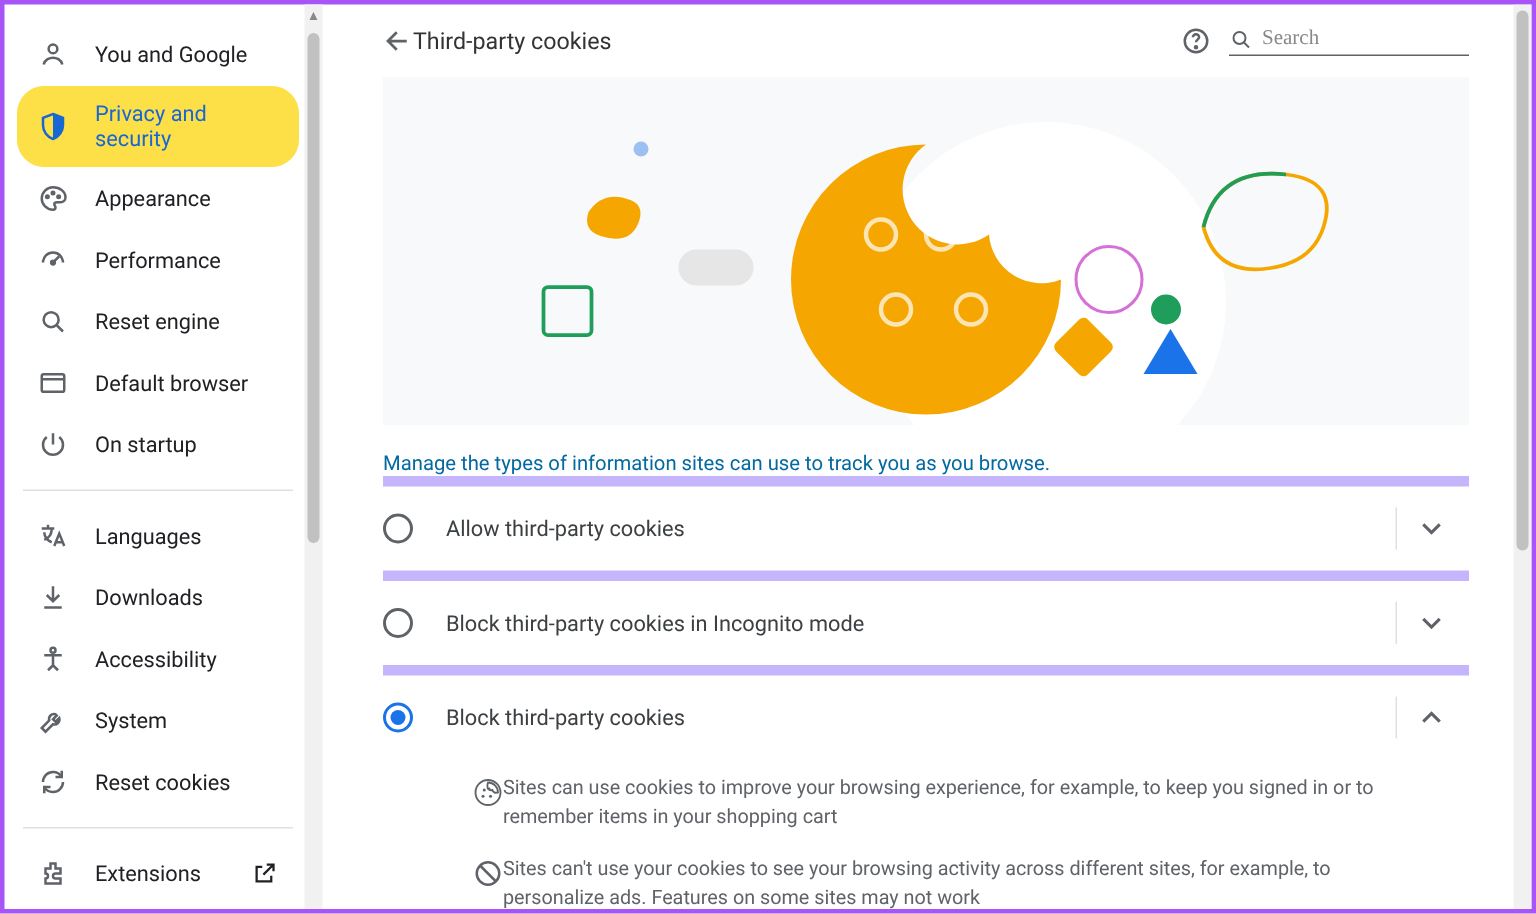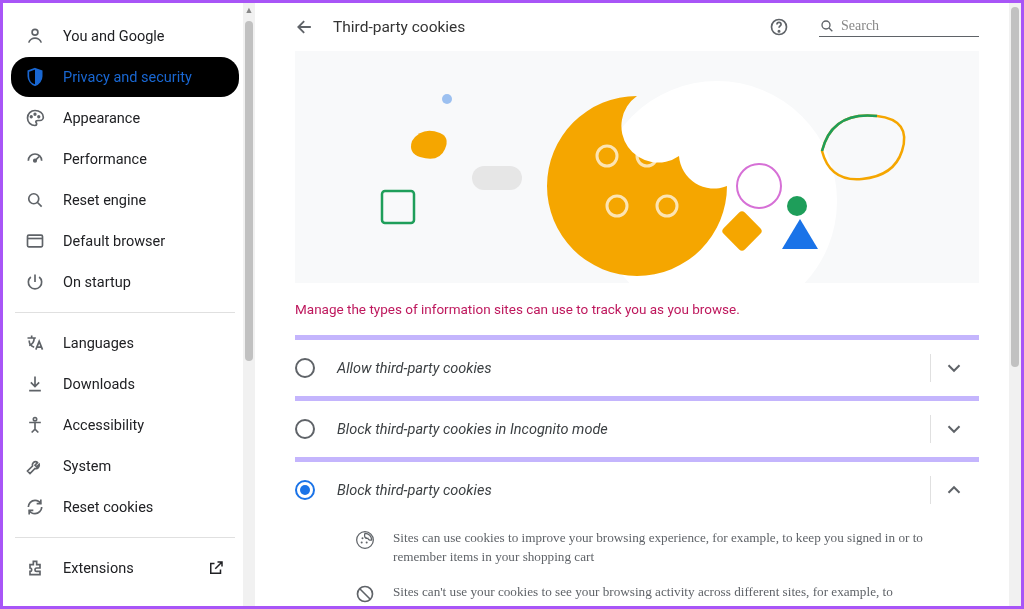--- a/index.html
+++ b/index.html
@@ -10,21 +10,21 @@
       height: 609px;
       overflow: hidden;
       border: 3px solid #a855f7;
     }
     .container {
       display: flex;
       width: 100%;
       height: 100%;
     }
     .sidebar {
-      width: 240px;
+      width: 200px;
       padding: 12px 4px 12px 8px;
       overflow-y: auto;
       flex-shrink: 0;
     }
     .sidebar-scrollbar {
       width: 12px;
       background: #f1f1f1;
       display: flex;
       flex-direction: column;
       align-items: center;
@@ -55,21 +55,21 @@
     .sidebar-item .icon {
       width: 20px;
       height: 20px;
       margin-right: 18px;
       display: flex;
       align-items: center;
       justify-content: center;
       color: #5f6368;
     }
     .sidebar-item.active {
-      background: #000000;
+      background: #fde047;
       color: #1967d2;
     }
     .sidebar-item.active .icon { color: #1967d2; }
     .sidebar-divider {
       height: 1px;
       background: #e0e0e0;
       margin: 10px 4px;
     }
     .sidebar-item .trailing {
       margin-left: auto;
@@ -98,21 +98,20 @@
       width: 8px;
       background: #c1c1c1;
       border-radius: 4px;
       height: 360px;
       margin: 4px auto 0;
     }
     .header {
       display: flex;
       align-items: center;
       padding: 14px 0 14px 0;
-      gap: 18px;
     }
     .back-btn {
       width: 20px;
       height: 20px;
       cursor: pointer;
       color: #5f6368;
     }
     .page-title {
       font-size: 15.5px;
       color: #333;
@@ -153,29 +152,27 @@
       height: 232px;
       display: flex;
       align-items: center;
       justify-content: center;
       position: relative;
       overflow: hidden;
     }
     .content-area { padding-top: 18px; }
     .intro-text {
       font-size: 13.5px;
-      color: #be185d;
-      margin-bottom: 18px;
+      color: #0369a1;
     }
     .option-row {
       display: flex;
       align-items: center;
       padding: 14px 8px 14px 0;
-      border-top: 5px solid #c4b5fd;
-      font-style: italic;
+      border-top: 7px solid #c4b5fd;
     }
     .option-row:first-of-type { border-top: none; }
     .radio {
       width: 20px;
       height: 20px;
       border: 2px solid #5f6368;
       border-radius: 50%;
       margin-right: 22px;
       cursor: pointer;
       flex-shrink: 0;
@@ -210,23 +207,21 @@
       height: 22px;
       cursor: pointer;
       color: #5f6368;
       margin-right: 6px;
     }
     .detail-list {
       padding: 10px 40px 0 60px;
     }
     .detail-item {
       display: flex;
-      gap: 18px;
       margin-bottom: 16px;
-      font-family: Liberation Serif, serif;
     }
     .detail-item .icon {
       width: 20px;
       height: 20px;
       flex-shrink: 0;
       color: #5f6368;
       margin-top: 2px;
     }
     .detail-item .text {
       font-size: 13.2px;

